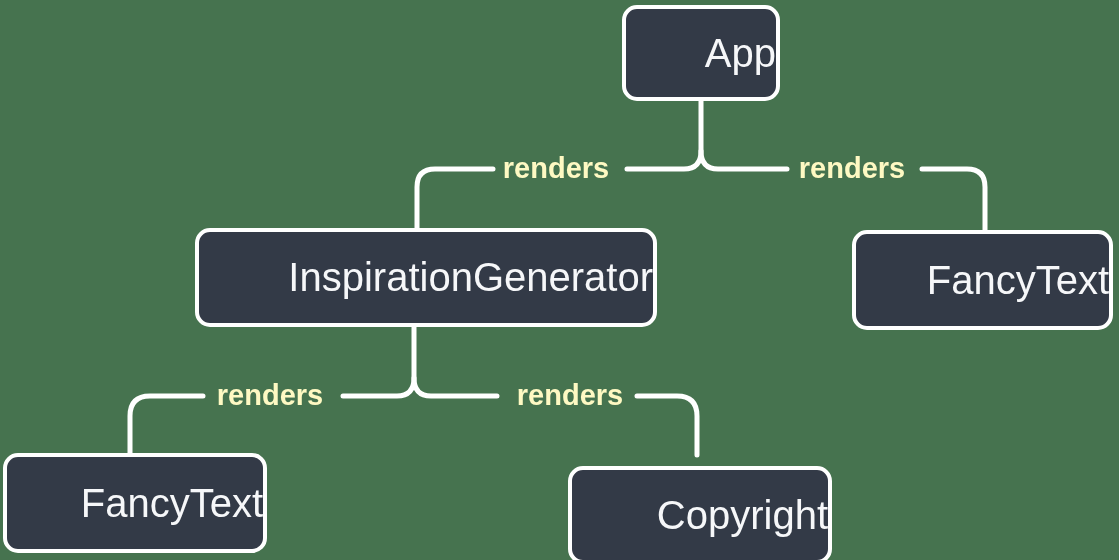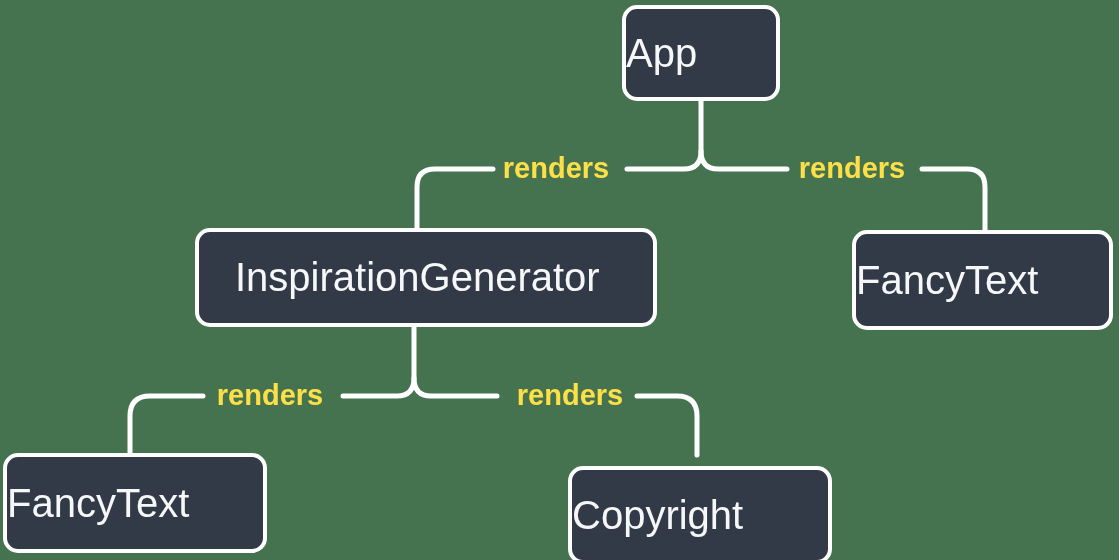--- a/index.html
+++ b/index.html
@@ -23,33 +23,33 @@
     position: absolute;
     box-sizing: border-box;
     background: #333A47;
     border: 4px solid #FFFFFF;
     border-radius: 15px;
     color: #F6F7F9;
     font-size: 40px;
     font-weight: 400;
     display: flex;
     align-items: center;
-    justify-content: flex-start;
+    justify-content: flex-end;
     white-space: nowrap;
     letter-spacing: 0px;
   }
   .node-app                  { left: 622px; top: 5px;   width: 158px; height: 96px; }
   .node-inspiration          { left: 195px; top: 228px; width: 462px; height: 99px; padding-left: 36px; }
   .node-fancy-text-right     { left: 852px; top: 230px; width: 261px; height: 100px; }
   .node-fancy-text-left      { left: 3px;   top: 453px; width: 264px; height: 100px; }
   .node-copyright            { left: 568px; top: 466px; width: 264px; height: 98px; }
   .edge-label {
     position: absolute;
     transform: translate(-50%, -50%);
-    color: #fde047;
+    color: #fef9c3;
     font-size: 29px;
     font-weight: 700;
     white-space: nowrap;
   }
   .edge-label-1 { left: 556px; top: 168px; }
   .edge-label-2 { left: 852px; top: 168px; }
   .edge-label-3 { left: 270px; top: 395px; }
   .edge-label-4 { left: 570px; top: 395px; }
 </style>
 </head>

